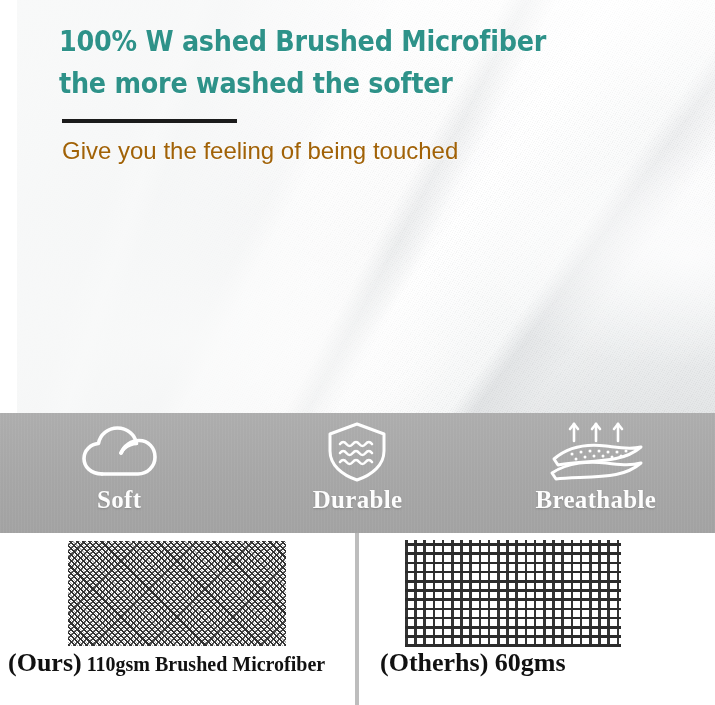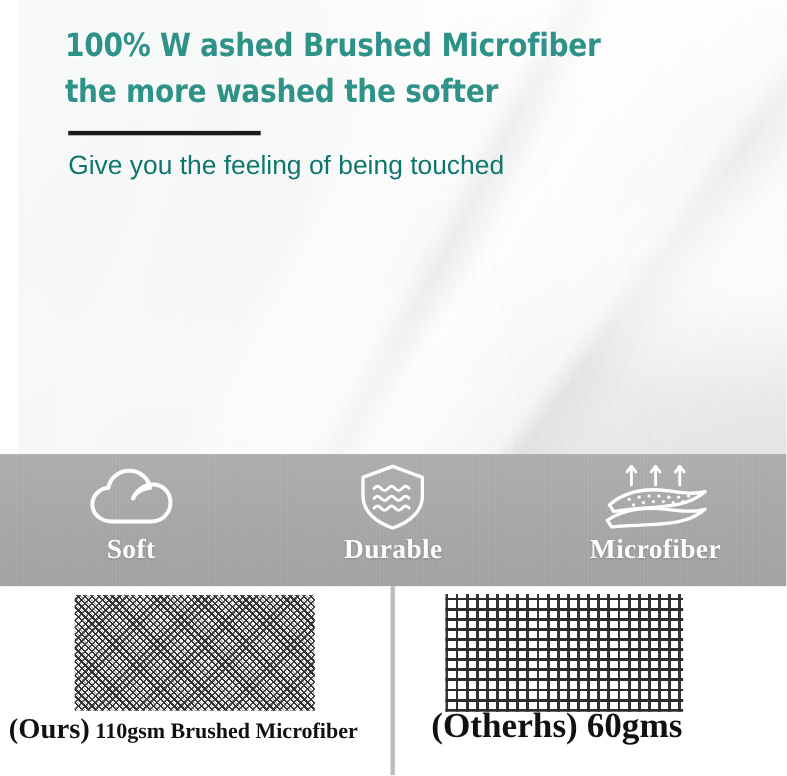--- a/index.html
+++ b/index.html
@@ -116,21 +116,21 @@
     left: 45px;
     top: 119px;
     width: 175px;
     height: 4px;
     background: #1b1b1b;
   }
   .subhead {
     position: absolute;
     left: 45px;
     top: 135px;
-    color: #0f766e;
+    color: #a16207;
     font-family: "Liberation Sans", sans-serif;
     font-weight: normal;
     font-size: 24px;
     line-height: 32px;
     white-space: nowrap;
     text-shadow: 0 1px 1px rgba(255,255,255,0.7);
   }
 
   
   .feature-band {
@@ -242,21 +242,21 @@
 
   .compare-caption {
     position: absolute;
     bottom: 27px;
     color: #111111;
     font-family: "Liberation Serif", "DejaVu Serif", serif;
     font-weight: bold;
     white-space: nowrap;
   }
   .caption-ours   { left: 8px;  font-size: 21px; }
-  .caption-others { left: 62px; font-size: 32px; }
+  .caption-others { left: 50px; font-size: 26px; }
   .cap-big   { font-size: 26px; }
   .cap-small { font-size: 20px; }
 </style>
 </head>
 <body>
 
 <div id="page">
 
   <div class="hero">
     <div class="hero-photo"></div>
@@ -329,21 +329,21 @@
             <circle cx="80" cy="30" r="1.5"></circle>
             <circle cx="30" cy="38" r="1.5"></circle>
               <circle cx="39" cy="36" r="1.5"></circle>
             <circle cx="48" cy="35" r="1.5"></circle>
               <circle cx="57" cy="35" r="1.5"></circle>
             <circle cx="66" cy="36" r="1.5"></circle>
               <circle cx="75" cy="35" r="1.5"></circle>
           </g>
         </svg>
       </div>
-      <div class="feature-label">Microfiber</div>
+      <div class="feature-label">Breathable</div>
     </div>
 
   </div>
 
   <div class="compare">
 
     <div class="compare-col left">
       <div class="swatch swatch-ours"></div>
       <div class="compare-caption caption-ours">
         <span class="cap-big">(Ours)</span><span class="cap-small"> 110gsm Brushed Microfiber</span>

